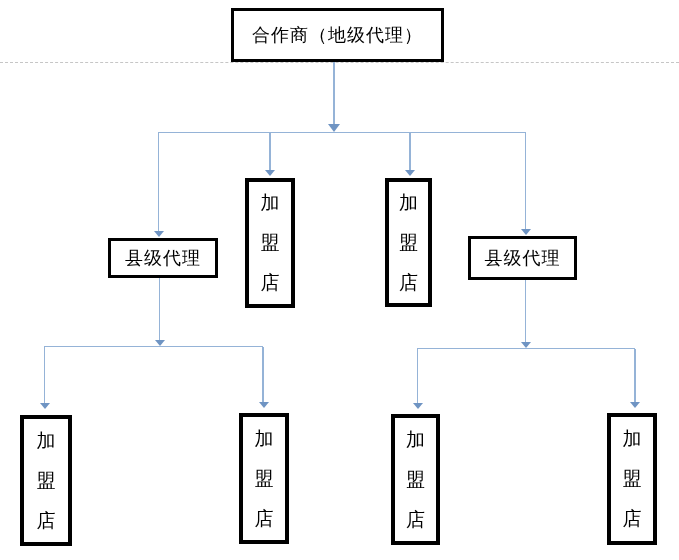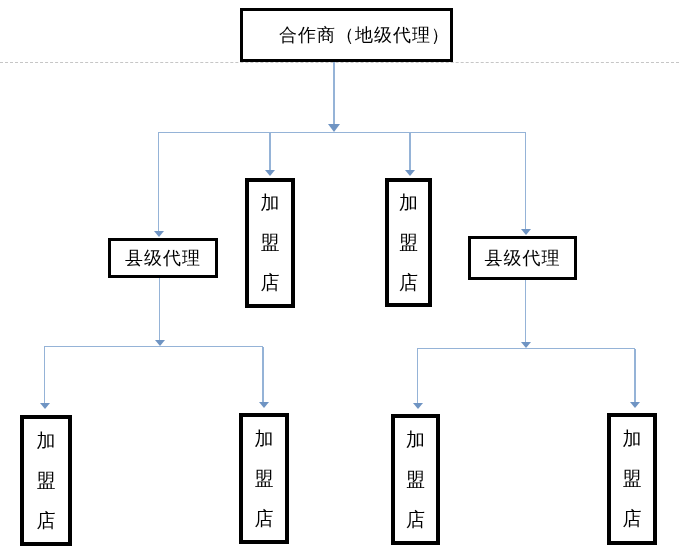--- a/index.html
+++ b/index.html
@@ -90,21 +90,21 @@
   <div class="arrow" style="left:259px;top:402px;"></div>
 
   <div class="vline" style="left:525px;top:280px;width:1px;height:62px;"></div>
   <div class="arrow" style="left:521px;top:342px;"></div>
   <div class="hline" style="left:417px;top:348px;width:218px;height:1px;"></div>
   <div class="vline" style="left:417px;top:349px;width:1px;height:54px;"></div>
   <div class="arrow" style="left:413px;top:403px;"></div>
   <div class="vline" style="left:634px;top:349px;width:2px;height:53px;"></div>
   <div class="arrow" style="left:630px;top:402px;"></div>
 
-  <div class="box" style="left:240px;top:8px;width:213px;height:54px;justify-content:flex-end;">
+  <div class="box" style="left:231px;top:8px;width:213px;height:54px;">
     <span>合作商（地级代理）</span>
   </div>
 
   <div class="box" style="left:108px;top:238px;width:110px;height:40px;">
     <span>县级代理</span>
   </div>
 
   <div class="box" style="left:468px;top:236px;width:109px;height:44px;">
     <span>县级代理</span>
   </div>

